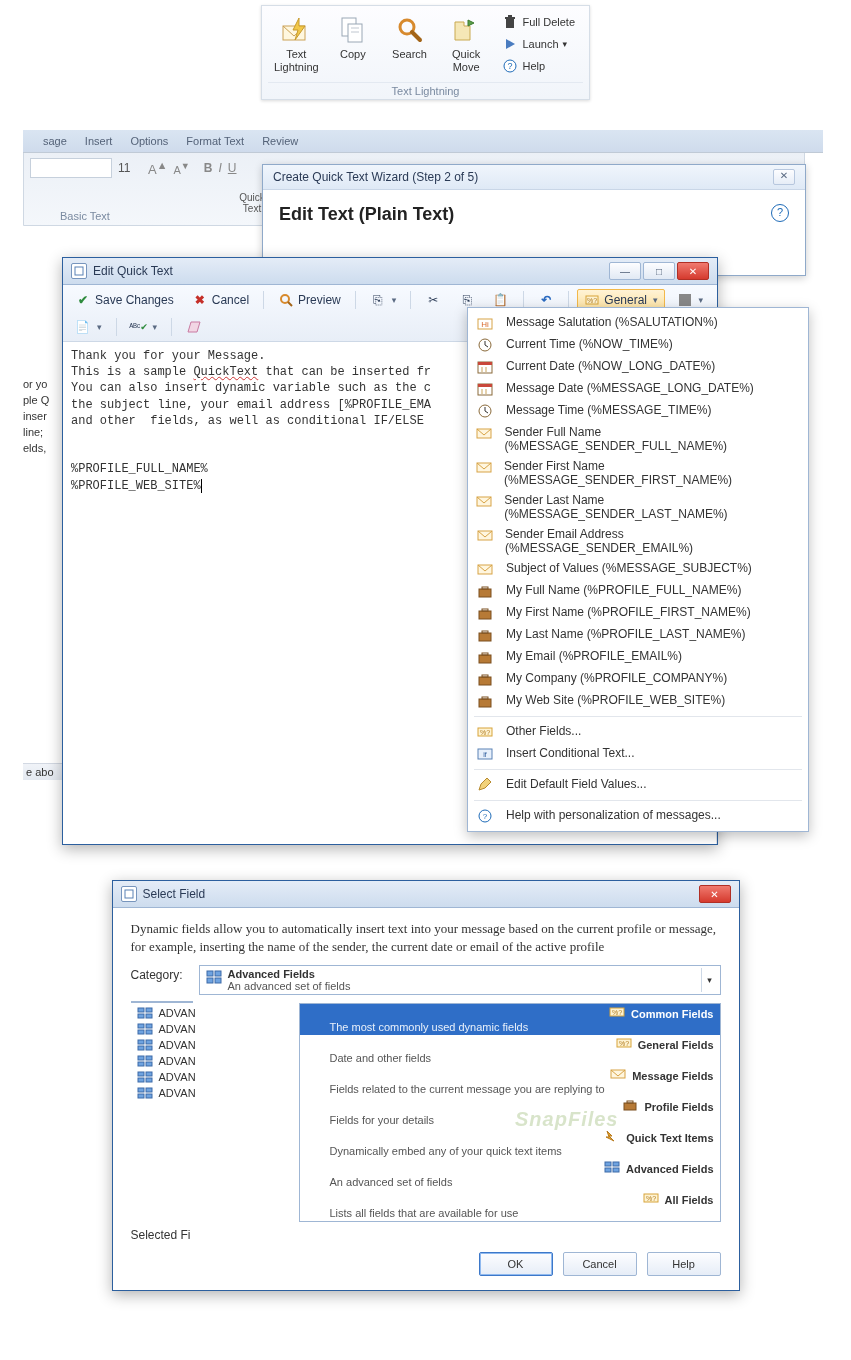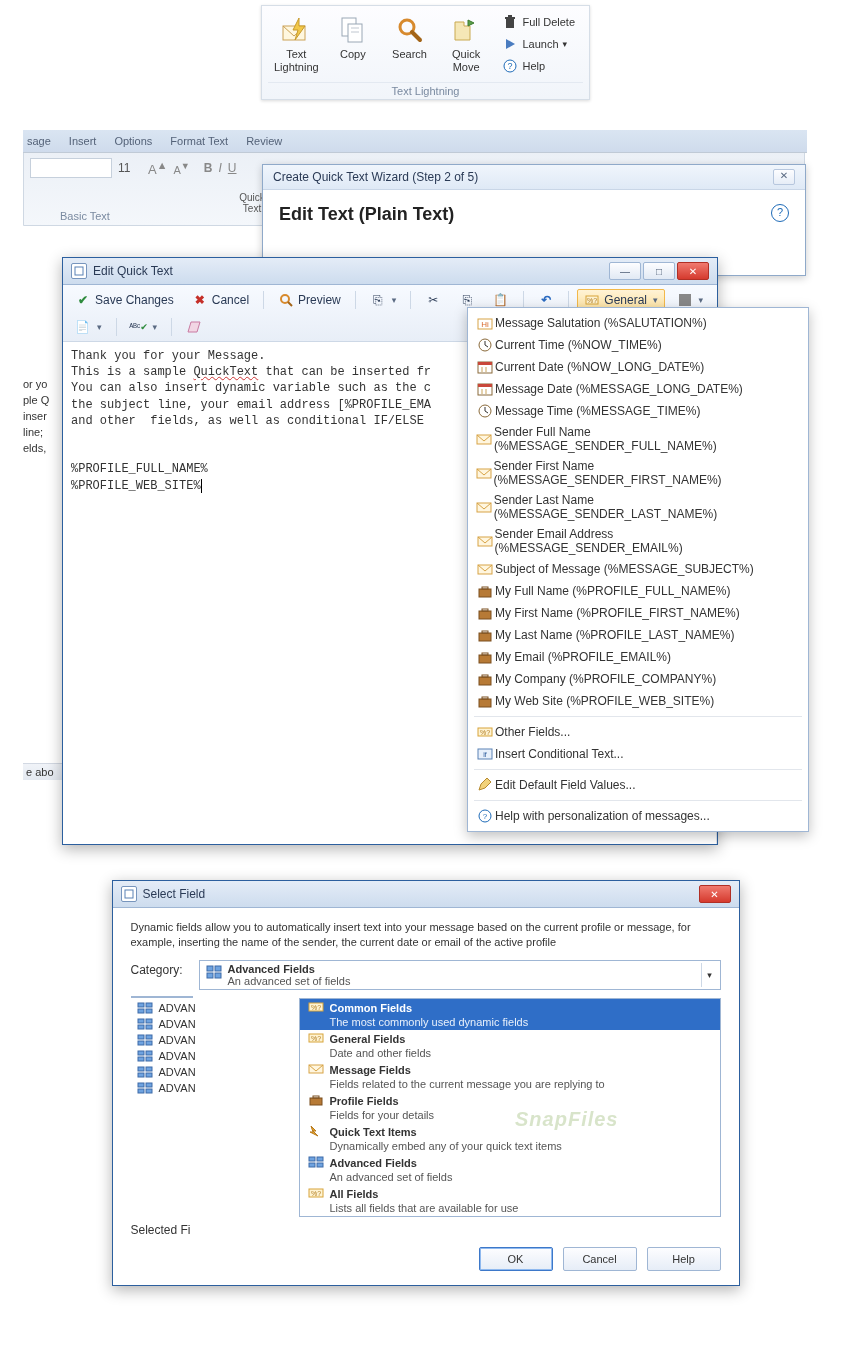--- a/index.html
+++ b/index.html
@@ -10,21 +10,21 @@
   .big-btn { display:flex; flex-direction:column; align-items:center; justify-content:flex-start; width:62px; padding:2px 2px 4px; border-radius:3px; cursor:pointer; }
   .big-btn .ic { width:32px; height:32px; display:flex; align-items:center; justify-content:center; }
   .big-btn .lab { text-align:center; font-size:11px; line-height:1.15; margin-top:2px; min-height:26px; }
   .small-col { display:flex; flex-direction:column; gap:2px; padding:0 4px; }
   .small-btn { display:flex; align-items:center; gap:4px; padding:2px 4px; border-radius:2px; cursor:pointer; font-size:11px; white-space:nowrap; }
   .small-ic { width:16px; height:16px; display:flex; align-items:center; justify-content:center; }
   .ribbon-caption { text-align:center; color:#7a8aa0; font-size:11px; border-top:1px solid #e3e9f1; margin-top:4px; padding-top:2px; }
   
   .middle { position:relative; height:700px; margin-top:30px; }
   .bg-outlook { position:absolute; left:23px; top:0; width:780px; height:94px; background:linear-gradient(#e9eef5,#f4f7fb); border:1px solid #cfd8e3; border-radius:3px 3px 0 0; }
-  .bg-tabs { position:absolute; left:23px; top:0; width:780px; height:22px; display:flex; align-items:center; padding-left:4px; gap:18px; font-size:11px; color:#5a6a82; background:linear-gradient(#dae5f2,#cfdbec); border-bottom:1px solid #c0cad6; }
+  .bg-tabs { position:absolute; left:23px; top:0; width:780px; height:22px; display:flex; align-items:center; padding-left:20px; gap:18px; font-size:11px; color:#5a6a82; background:linear-gradient(#dae5f2,#cfdbec); border-bottom:1px solid #c0cad6; }
   .bg-tabs span { color:#546278; }
   .bg-toolbar-row { position:absolute; left:30px; top:28px; display:flex; align-items:center; gap:6px; color:#888; }
   .bg-fmt { display:flex; align-items:center; gap:6px; }
   .fmt-b { font-weight:bold; }
   .fmt-i { font-style:italic; }
   .fmt-u { text-decoration:underline; }
   .basic-text-caption { position:absolute; left:60px; top:80px; font-size:11px; color:#7a8aa0; }
   .quicktext-lbl { position:absolute; left:232px; top:62px; font-size:10px; color:#555; text-align:center; width:40px; line-height:1.1;}
   .wizard { position:absolute; left:262px; top:34px; width:542px; border:1px solid #8fa9c9; background:#fff; box-shadow:0 2px 8px rgba(0,0,0,.2); }
   .wizard-title { background:linear-gradient(#f0f5fc,#dfe9f6); padding:4px 10px; font-size:12px; color:#2a3a55; display:flex; align-items:center; justify-content:space-between; border-bottom:1px solid #c9d6e7; }
@@ -45,47 +45,47 @@
   .tb-sep { width:1px; height:18px; background:#cdd8e6; margin:0 2px;}
   .tb-ic { width:16px; height:16px; display:flex; align-items:center; justify-content:center;}
   .drop-arrow { font-size:9px; color:#5a6a82; margin-left:2px;}
   .fields-btn { border:1px solid #f2b84a; background:linear-gradient(#fff3d6,#fde2a0); }
   .eqt-body { display:flex; }
   .eqt-text { flex:1; font-family:"Courier New", monospace; font-size:12px; padding:6px 8px; white-space:pre-wrap; line-height:1.35; min-height:490px; border-right:1px solid #e0e5ec; }
   .eqt-text .underlined { text-decoration:underline wavy #c33; text-decoration-thickness:1px; }
   .eqt-text .cursor { border-right:1px solid #000; }
   
   .fields-menu { position:absolute; left:467px; top:177px; width:340px; background:#fff; border:1px solid #9fb6d4; box-shadow:0 4px 12px rgba(0,0,0,.25); padding:4px 0;}
-  .fm-item { display:flex; align-items:center; gap:1px; padding:3px 10px 3px 8px; font-size:12px; cursor:pointer; color:#333;}
+  .fm-item { display:flex; align-items:flex-start; gap:12px; padding:3px 10px 3px 8px; font-size:12px; cursor:pointer; color:#333;}
   .fm-ic { width:18px; height:16px; display:flex; align-items:center; justify-content:center;}
   .fm-sep { height:1px; background:#e2e6ec; margin:4px 6px; }
   
   .left-trunc { position:absolute; left:23px; top:246px; width:38px; height:120px; font-size:11px; color:#333; overflow:hidden;}
   .left-trunc div { white-space:nowrap; padding:2px 0;}
   
   .bot-bar { position:absolute; left:23px; top:633px; width:38px; font-size:11px; color:#333; white-space:nowrap; overflow:hidden; background:linear-gradient(#f0f3f8,#e4e9f1); padding:2px 3px; border-top:1px solid #d2d8e2; }
   
   .sf-wrap { margin:50px auto 30px; width:626px; border:1px solid #2c5f9e; background:#fff; box-shadow:0 4px 14px rgba(0,0,0,.3); font-size:12px;}
   .sf-body { padding:12px 18px 14px; position:relative; }
-  .sf-desc { font-size:11px; color:#333; margin-bottom:10px; line-height:1.35;}
+  .sf-desc { font-size:13px; color:#333; margin-bottom:10px; line-height:1.35;font-family:Liberation Serif, serif;}
   .sf-row { display:flex; align-items:flex-start; gap:8px; margin-bottom:4px;}
   .sf-row label { width:60px; padding-top:3px;}
   .sf-cat-box { flex:1; border:1px solid #9fb6d4; background:#fff; padding:2px 4px 2px 6px; display:flex; align-items:flex-start; gap:6px; position:relative;}
   .sf-cat-ic { width:16px; height:16px; margin-top:1px;}
   .sf-cat-txt .t { font-weight:bold; font-size:11px;}
   .sf-cat-txt .d { font-size:11px; color:#555;}
   .sf-cat-arrow { position:absolute; right:2px; top:2px; bottom:2px; width:16px; border-left:1px solid #cdd8e6; display:flex; align-items:center; justify-content:center; cursor:pointer;}
   .sf-list { margin-left:68px; border:1px solid #9fb6d4; background:#fff; }
   .sf-list-row { display:flex; align-items:center; gap:6px; padding:2px 6px; font-size:11px;}
   .sf-list-row .ic { width:16px; height:12px; display:flex; align-items:center; justify-content:center;}
   .sf-drop { margin-left:68px; border:1px solid #9fb6d4; border-top:none; background:#fff;}
   .sf-opt { padding:2px 6px 2px 8px; }
   .sf-opt.sel { background:#2f6ec7; color:#fff; }
   .sf-opt.sel .d { color:#e8f0fb;}
-  .sf-opt .hdr { display:flex; align-items:center; gap:6px;}
+  .sf-opt .hdr { display:flex; align-items:center; gap:6px;justify-content:flex-end;}
   .sf-opt .t { font-weight:bold; font-size:11px;}
   .sf-opt .d { font-size:11px; color:#555; padding-left:22px;}
   .watermark { position:absolute; right:120px; top:200px; font-size:20px; font-weight:bold; font-style:italic; color:#b9cf9f; opacity:.55; pointer-events:none; letter-spacing:1px;}
   .sf-btns { display:flex; justify-content:flex-end; gap:10px; margin-top:10px;}
   .btn { width:72px; height:22px; border:1px solid #9fb6d4; background:linear-gradient(#fdfdff,#e6edf7); border-radius:2px; font-size:11px; cursor:pointer; display:flex; align-items:center; justify-content:center;}
   .btn.primary { border-color:#3d78c9; box-shadow:0 0 0 1px #8fb9ef inset;}
   .sel-field-row { display:flex; margin-top:6px;}
   .sel-field-row label { width:60px; white-space:nowrap; overflow:hidden;}
   .chev { font-size:9px;}
   .green { color:#2e8b3d; font-weight:bold;}
@@ -411,21 +411,21 @@
         </span>
         <span>Sender Email Address (%MESSAGE_SENDER_EMAIL%)</span>
       </div>
       <div class="fm-item">
         <span class="fm-ic">
           <svg width="16" height="14">
             <rect x="1" y="3" width="14" height="9" fill="#fff6df" stroke="#d7a346"></rect>
             <polyline points="1,3 8,9 15,3" fill="none" stroke="#d7a346"></polyline>
           </svg>
         </span>
-        <span>Subject of Message (%MESSAGE_SUBJECT%)</span>
+        <span>Subject of Values (%MESSAGE_SUBJECT%)</span>
       </div>
       <div class="fm-item">
         <span class="fm-ic">
           <svg width="16" height="14">
             <rect x="2" y="5" width="12" height="8" fill="#b77a36" stroke="#7a4e1e"></rect>
             <rect x="5" y="3" width="6" height="2" fill="none" stroke="#7a4e1e"></rect>
           </svg>
         </span>
         <span>My Full Name (%PROFILE_FULL_NAME%)</span>
       </div>

